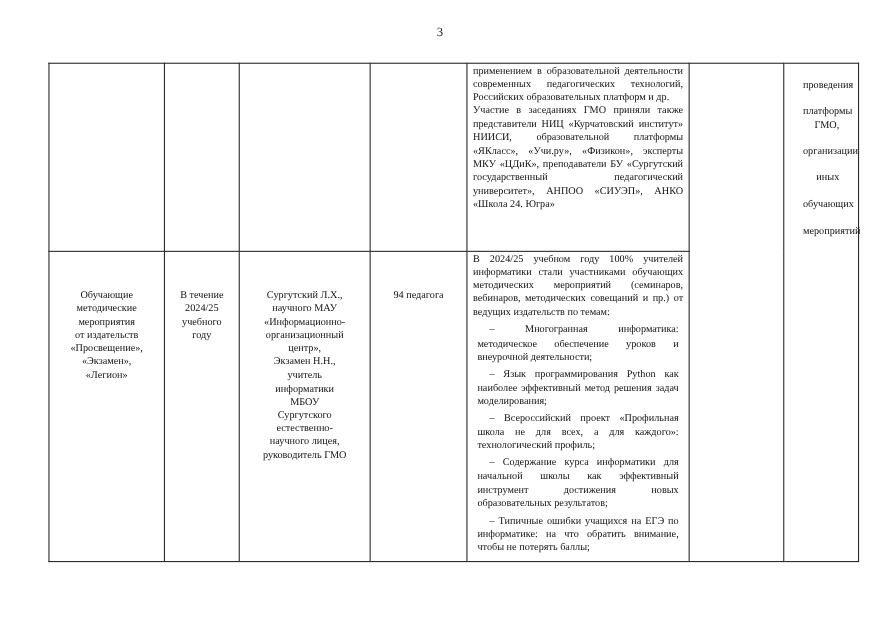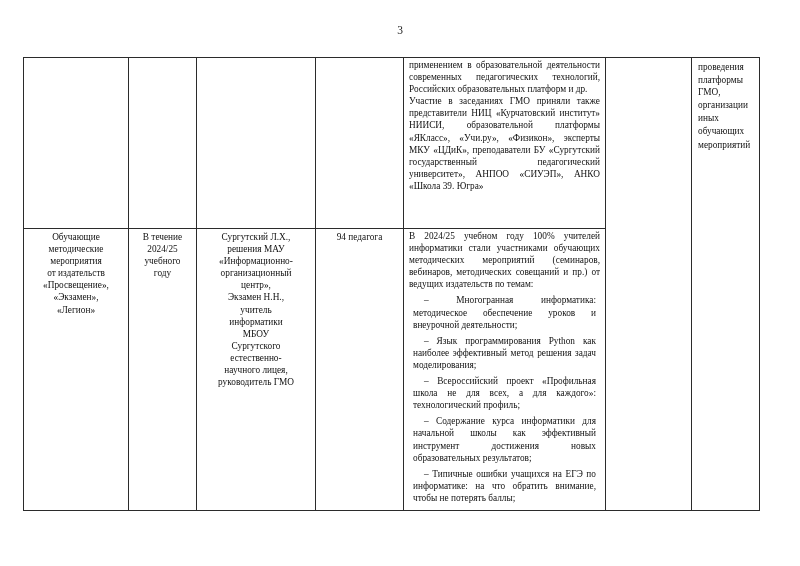--- a/index.html
+++ b/index.html
@@ -27,21 +27,21 @@
     left: 0;
     top: 24px;
     width: 800px;
     text-align: center;
     font-size: 11.5px;
     line-height: 13px;
     color: #1a1a1a;
   }
   table.doc-table {
     position: absolute;
-    left: 23px;
+    left: 44px;
     top: 57px;
     width: 736px;
     border-collapse: collapse;
     table-layout: fixed;
   }
   table.doc-table td {
     border: 1px solid #2b2b2b;
     vertical-align: top;
     padding: 0;
     font-size: 9.3px;
@@ -55,20 +55,21 @@
   col.c4 { width: 88px;  }
   col.c5 { width: 202px; }
   col.c6 { width: 86px;  }
   col.c7 { width: 68px;  }
 
   .cell-inner {
     padding: 2px 4px 2px 4px;
   }
   .c-center .cell-inner {
     text-align: center;
+    margin-top: 32px;
   }
   .c-just .cell-inner {
     text-align: justify;
     text-align-last: left;
     padding: 1px 5px 2px 5px;
     hyphens: none;
   }
   .c-left .cell-inner {
     text-align: left;
     padding: 2px 5px 2px 5px;
@@ -85,22 +86,22 @@
     margin: 4px;
     text-align: justify;
     text-align-last: left;
     text-indent: 11px;
   }
   p.ctr {
     margin: 0;
     text-align: center;
   }
   p.plain {
-    margin: 1px;
-    text-align: left;
+    margin: 12px;
+    text-align: right;
   }
 </style>
 </head>
 <body>
 
 <div class="page">
 
   <div class="page-number">3</div>
 
   <table class="doc-table">
@@ -124,21 +125,21 @@
         </td>
         <td class="c-center">
           <div class="cell-inner"></div>
         </td>
         <td class="c-center">
           <div class="cell-inner"></div>
         </td>
         <td class="c-just">
           <div class="cell-inner">
             <p class="tl">применением в образовательной деятельности современных педагогических технологий, Российских образовательных платформ и др.</p>
-            <p class="tl">Участие в заседаниях ГМО приняли также представители НИЦ «Курчатовский институт» НИИСИ, образовательной платформы «ЯКласс», «Учи.ру», «Физикон», эксперты МКУ «ЦДиК», преподаватели БУ «Сургутский государственный педагогический университет», АНПОО «СИУЭП», АНКО «Школа 39. Югра»</p>
+            <p class="tl">Участие в заседаниях ГМО приняли также представители НИЦ «Курчатовский институт» НИИСИ, образовательной платформы «ЯКласс», «Учи.ру», «Физикон», эксперты МКУ «ЦДиК», преподаватели БУ «Сургутский государственный педагогический университет», АНПОО «СИУЭП», АНКО «Школа 24. Югра»</p>
           </div>
         </td>
         <td class="c-center" rowspan="2">
           <div class="cell-inner"></div>
         </td>
         <td class="c-left" rowspan="2">
           <div class="cell-inner">
             <p class="plain">проведения</p>
             <p class="plain">платформы ГМО,</p>
             <p class="plain">организации</p>
@@ -165,21 +166,21 @@
           <div class="cell-inner">
             <p class="ctr">В течение</p>
             <p class="ctr">2024/25</p>
             <p class="ctr">учебного</p>
             <p class="ctr">году</p>
           </div>
         </td>
         <td class="c-center">
           <div class="cell-inner">
             <p class="ctr">Сургутский Л.Х.,</p>
-            <p class="ctr">решения МАУ</p>
+            <p class="ctr">научного МАУ</p>
             <p class="ctr">«Информационно-</p>
             <p class="ctr">организационный</p>
             <p class="ctr">центр»,</p>
             <p class="ctr">Экзамен Н.Н.,</p>
             <p class="ctr">учитель</p>
             <p class="ctr">информатики</p>
             <p class="ctr">МБОУ</p>
             <p class="ctr">Сургутского</p>
             <p class="ctr">естественно-</p>
             <p class="ctr">научного лицея,</p>

